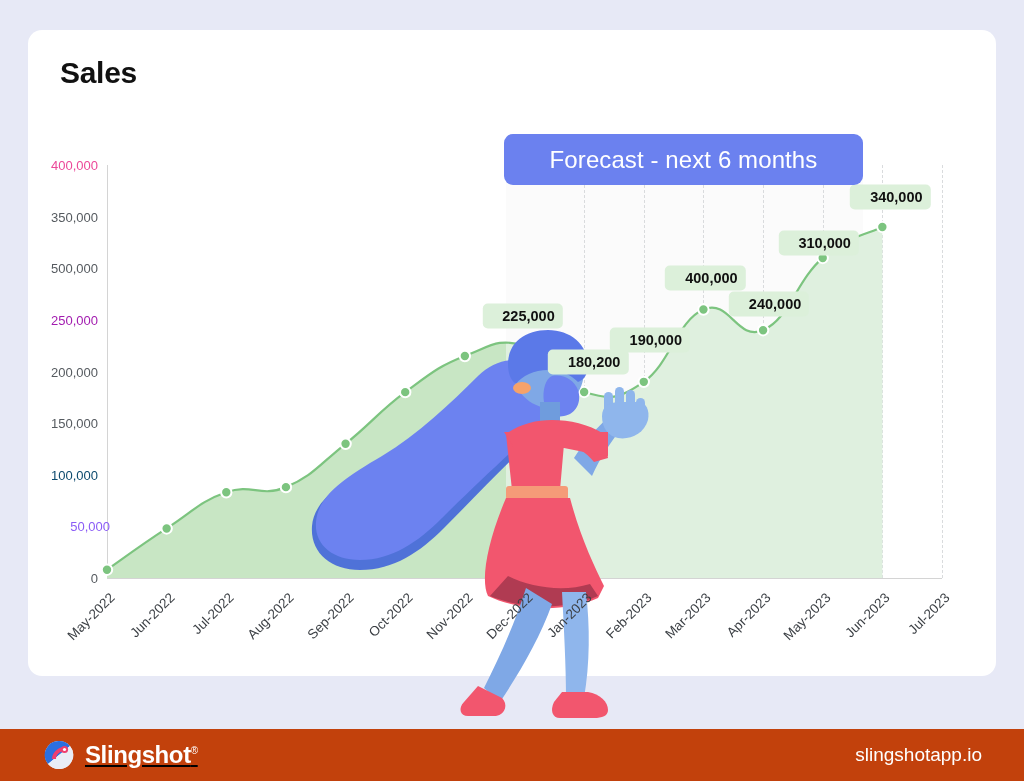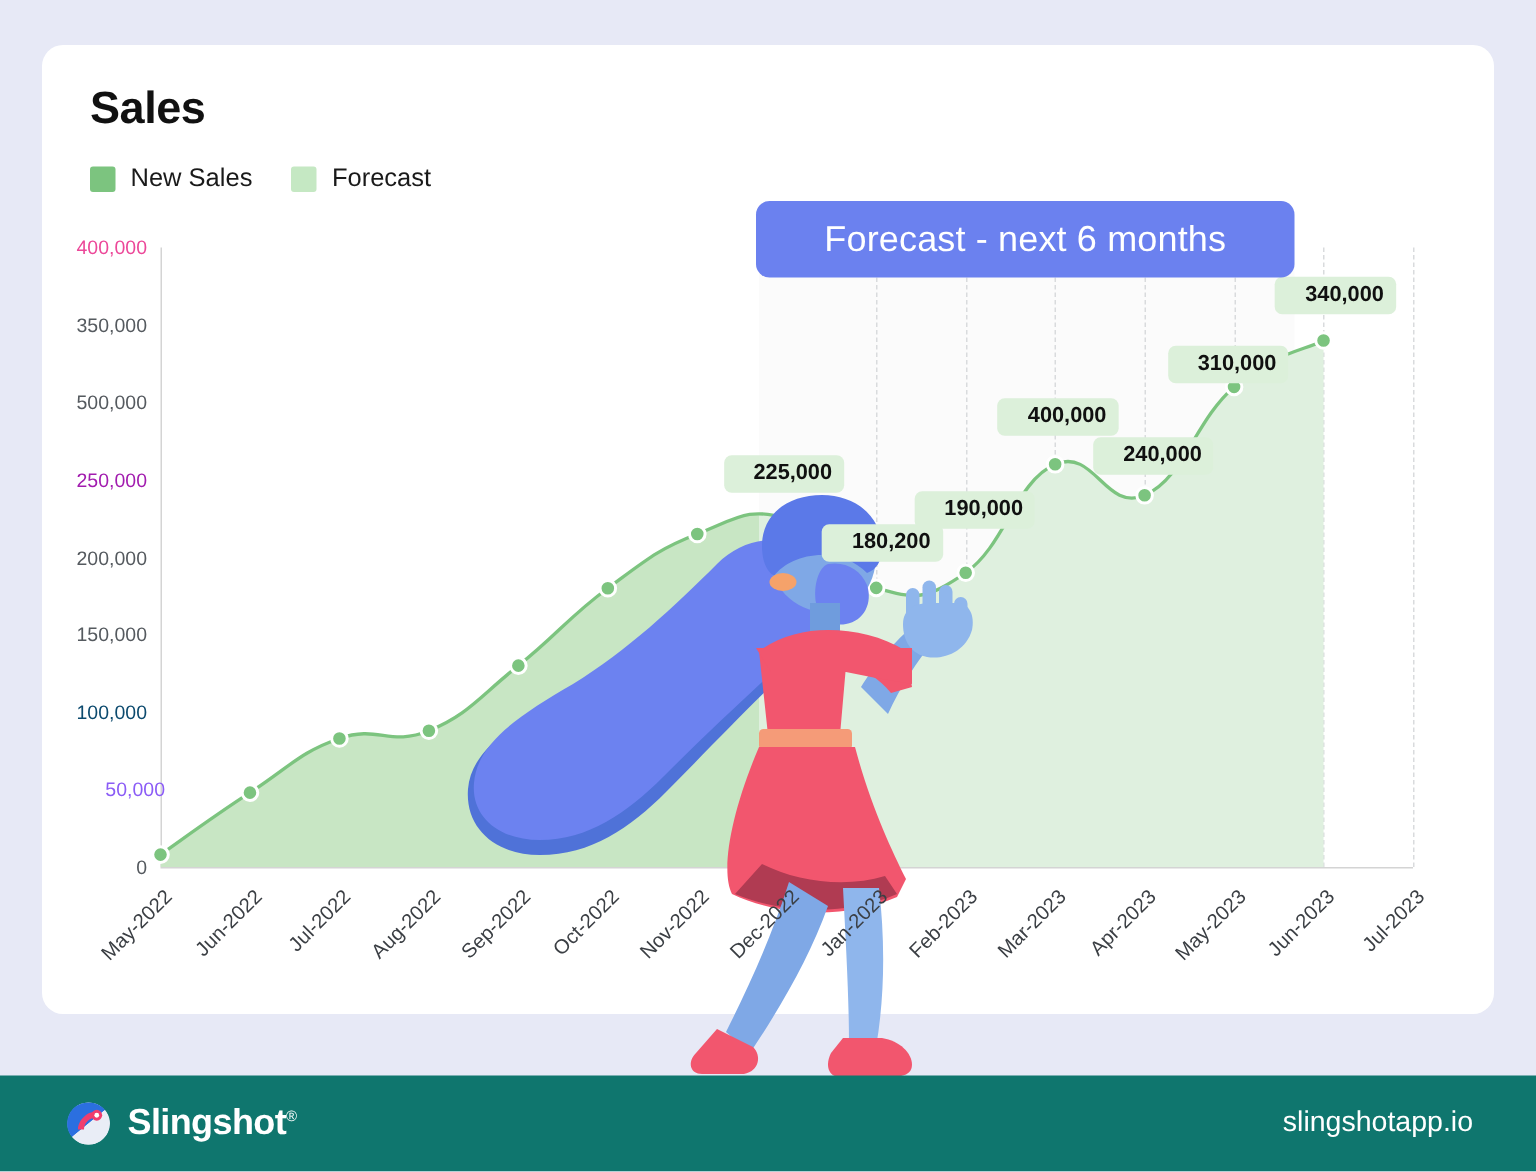--- a/index.html
+++ b/index.html
@@ -75,23 +75,23 @@
     letter-spacing: 0.1px;
   }
 
   
   .illo { position: absolute; left: 280px; top: 300px; width: 360px; height: 430px; }
 
   
   .footer {
     position: absolute;
     left: 0; bottom: 0;
-    width: 1024px; height: 64px;
-    background: #0f766e;
-    display: flex; align-items: center;
+    width: 1024px; height: 52px;
+    background: #c2410c;
+    display: flex; align-items: center; text-decoration: underline;
   }
   .brand { display: flex; align-items: center; gap: 11px; margin-left: 44px; }
   .brand-name {
     color: #ffffff; font-size: 24px; font-weight: bold; letter-spacing: -0.4px;
     position: relative;
   }
   .brand-name sup { font-size: 10px; vertical-align: super; font-weight: normal; }
   .site-url {
     position: absolute; right: 42px;
     color: #ffffff; font-size: 19px;
@@ -99,30 +99,20 @@
 </style>
 </head>
 <body>
 
 <div id="root">
 
   <div class="card">
 
     <div class="chart-title">Sales</div>
 
-    <div class="legend">
-      <div class="legend-item">
-        <span class="legend-swatch" style="background:#7cc47f"></span>
-        <span class="legend-label">New Sales</span>
-      </div>
-      <div class="legend-item">
-        <span class="legend-swatch" style="background:#c5e8c3"></span>
-        <span class="legend-label">Forecast</span>
-      </div>
-    </div>
 
     <div class="forecast-band" style="left:478px; top:135px; width:357px; height:413px;"></div>
 
     <div id="gridlines">
         <div style="position: absolute; left: 556.143px; top: 135px; height: 413px; width: 0px; border-left: 1.5px dashed rgb(217, 219, 221);"></div>
         <div style="position: absolute; left: 615.786px; top: 135px; height: 413px; width: 0px; border-left: 1.5px dashed rgb(217, 219, 221);"></div>
         <div style="position: absolute; left: 675.429px; top: 135px; height: 413px; width: 0px; border-left: 1.5px dashed rgb(217, 219, 221);"></div>
         <div style="position: absolute; left: 735.071px; top: 135px; height: 413px; width: 0px; border-left: 1.5px dashed rgb(217, 219, 221);"></div>
         <div style="position: absolute; left: 794.714px; top: 135px; height: 413px; width: 0px; border-left: 1.5px dashed rgb(217, 219, 221);"></div>
         <div style="position: absolute; left: 854.357px; top: 135px; height: 413px; width: 0px; border-left: 1.5px dashed rgb(217, 219, 221);"></div>

